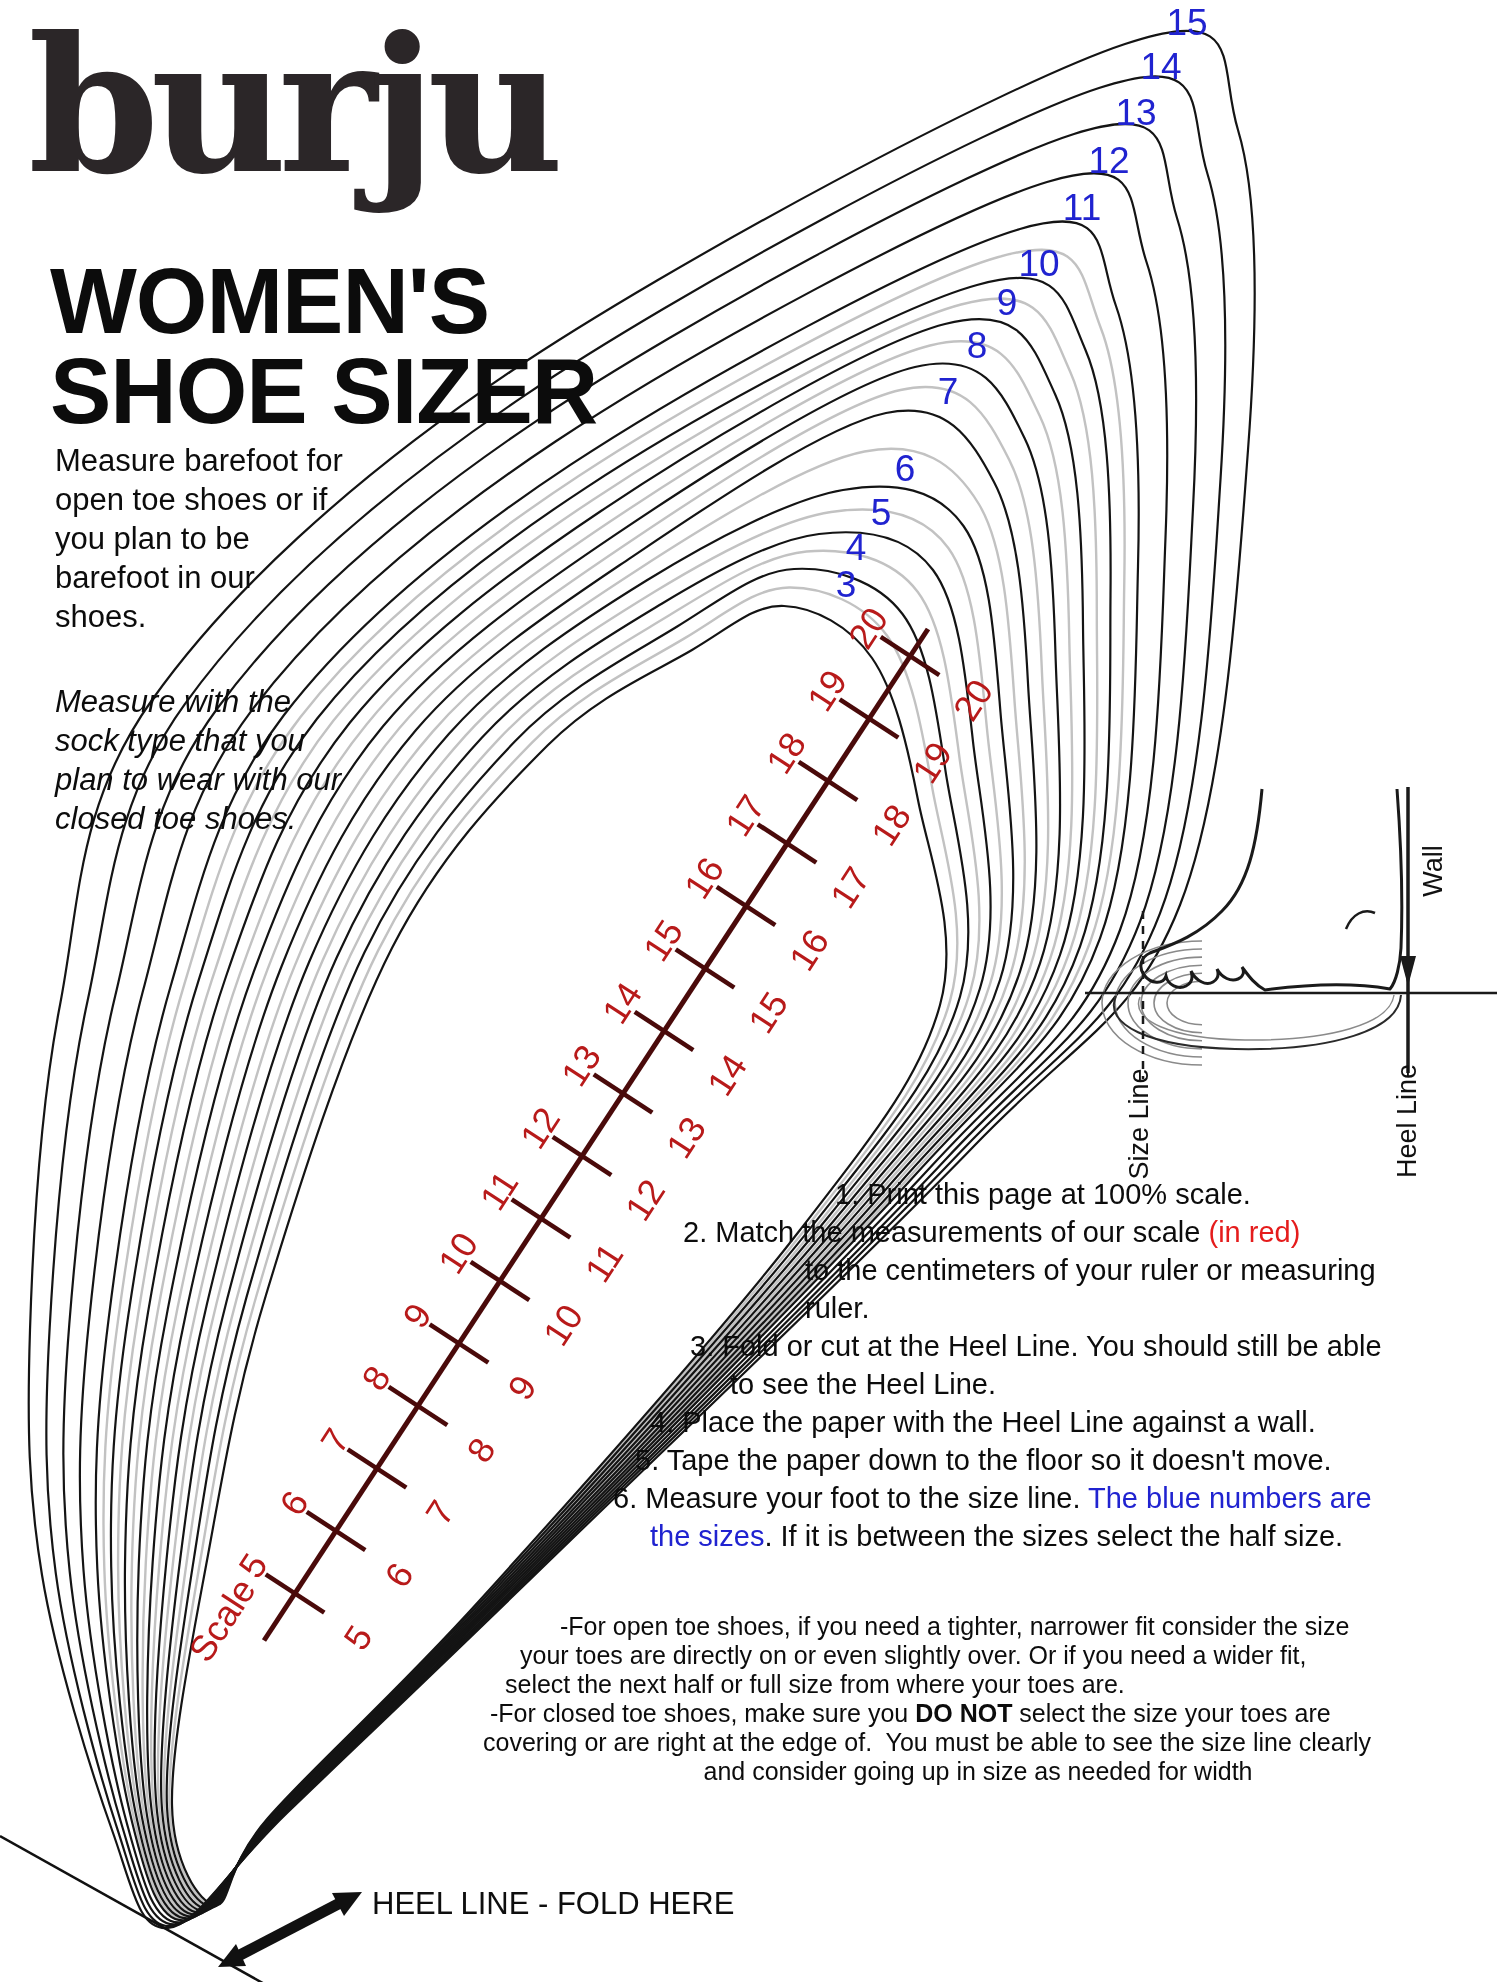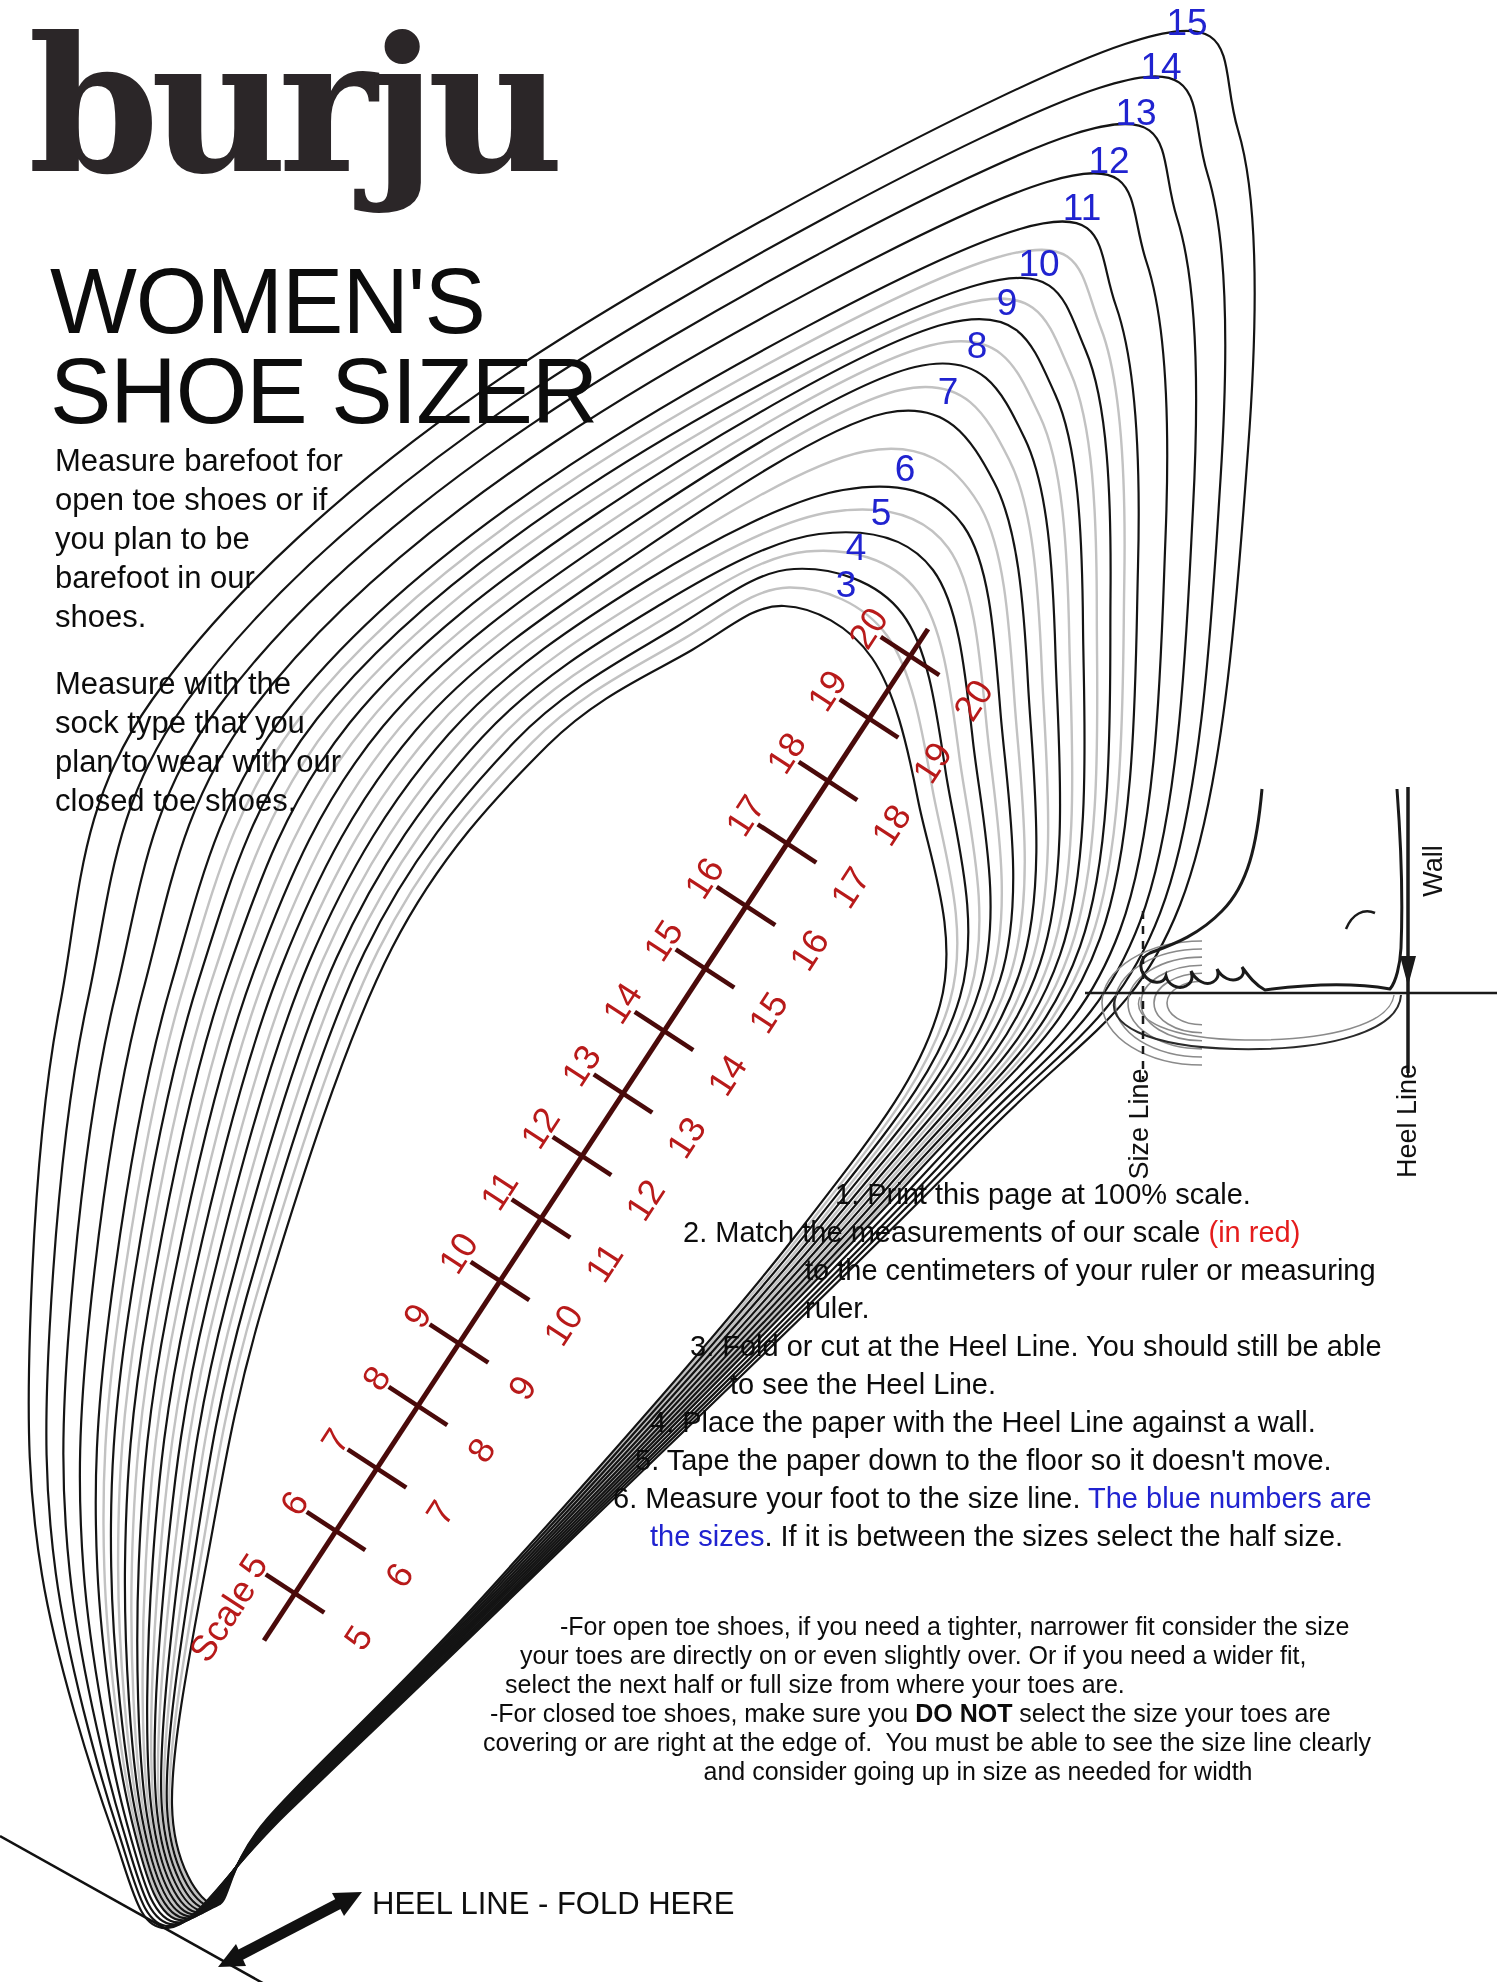--- a/index.html
+++ b/index.html
@@ -2,25 +2,25 @@
 <html><head>
 <meta charset="utf-8">
 <style>
   html,body{margin:0;padding:0;background:#fff;}
   .page{position:relative;width:1500px;height:1982px;background:#ffffff;overflow:hidden;
         font-family:"Liberation Sans", sans-serif;color:#0e0e0e;}
   #figure{position:absolute;left:0;top:0;z-index:0;}
   .overlay{position:absolute;z-index:1;}
   .logo{left:28px;top:2px;font-family:"DejaVu Serif", serif;font-weight:700;
         font-size:188px;line-height:1.1;letter-spacing:-9px;color:#2b2628;}
-  .title{left:50px;top:256px;font-size:92px;line-height:90px;font-weight:400;
+  .title{left:50px;top:256px;font-size:92px;line-height:90px;font-weight:700;
          letter-spacing:-1px;color:#0c0c0c;white-space:pre-line;}
   .intro{left:55px;width:380px;font-size:31px;line-height:39px;color:#0c0c0c;white-space:pre-line;}
   #intro1{top:441px;}
-  #intro2{top:664px;}
+  #intro2{top:682px;font-style:italic;}
   .instr{left:610px;top:1175px;width:840px;font-size:29px;line-height:38px;color:#0c0c0c;}
   .instr .head{font-weight:700;font-size:30px;}
   .instr div{white-space:pre;}
   .notes{left:483px;top:1612px;width:990px;font-size:25px;line-height:29px;color:#0c0c0c;}
   .notes div{white-space:pre;}
   .seg-red{color:#e51c1c;}
   .seg-blue{color:#2023d0;text-align:center;}
   .seg-bold{font-weight:700;}
 </style>
 </head>

